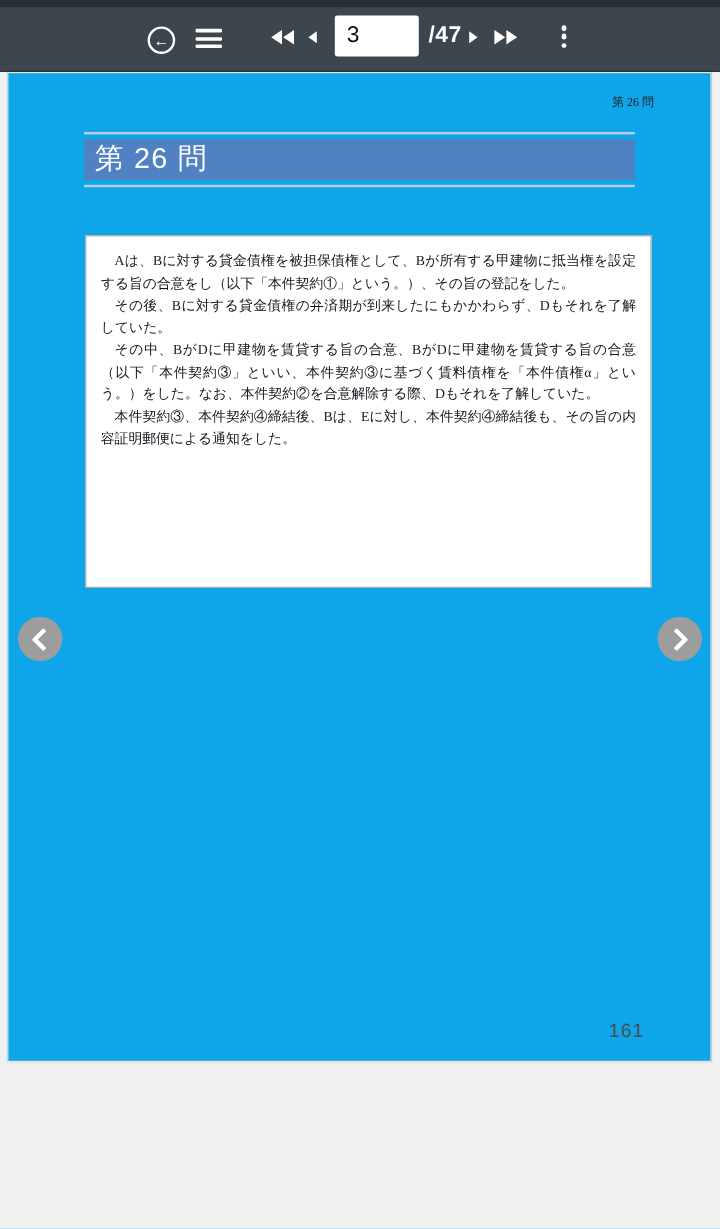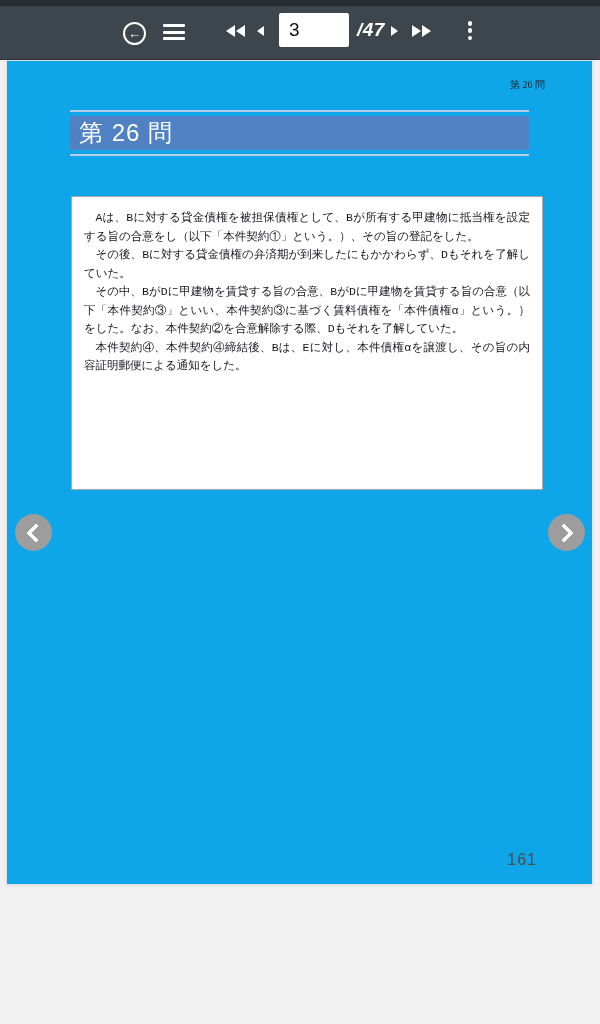--- a/index.html
+++ b/index.html
@@ -30,21 +30,21 @@
   .dbl{gap:1px;}
   .first-page{left:226px;top:25px;}
   .prev-page{left:257px;top:26px;}
   .page-input{
     position:absolute;left:279px;top:13px;width:70px;height:34px;box-sizing:border-box;
     border:none;border-radius:2px;background:#fff;color:#111;
     font-size:19px;padding:0 0 0 10px;font-family:"Liberation Sans","DejaVu Sans",sans-serif;
   }
   .page-total{
     position:absolute;left:357px;top:0;height:60px;display:flex;align-items:center;
-    color:#fff;font-size:19px;font-weight:700;letter-spacing:0.5px;font-style:italic;
+    color:#fff;font-size:19px;font-weight:700;letter-spacing:0.5px;
   }
   .next-page{left:391px;top:26px;}
   .last-page{left:412px;top:25px;}
   .kebab{left:465px;top:21px;width:10px;height:19px;flex-direction:column;justify-content:space-between;}
   .kebab i{display:block;width:4.5px;height:4.5px;border-radius:50%;background:#fff;}
   
   .doc-page{
     position:absolute;left:6px;top:60px;width:587px;height:825px;
     background:#0ea5e9;border:1px solid #e3e3e3;box-sizing:border-box;
     box-shadow:0 1px 3px rgba(0,0,0,0.08);
@@ -61,21 +61,21 @@
     color:#fff;font-size:24px;line-height:34px;padding-left:9px;
     letter-spacing:1px;
   }
   .question-box{
     position:absolute;left:64px;top:135px;width:472px;height:294px;box-sizing:border-box;
     border:1px solid #a9a9a9;background:#fff;
     padding:12px 12px;
   }
   .question-box p{
     margin:0;text-indent:1em;text-align:justify;
-    font-family:Liberation Mono, monospace;
+    font-family:Liberation Serif, serif;
     font-size:11.5px;line-height:18.5px;color:#15151f;
   }
   .page-number{
     position:absolute;right:55px;top:790px;
     font-size:16px;color:#4c4c4c;letter-spacing:1px;
   }
   
   .nav-circle{
     position:absolute;width:37px;height:37px;border-radius:50%;
     background:#9d9d9d;display:flex;align-items:center;justify-content:center;cursor:pointer;
@@ -138,21 +138,21 @@
   <div class="banner-group">
     <div class="banner-rule"></div>
     <div class="banner">第 26 問</div>
     <div class="banner-rule"></div>
   </div>
 
   <div class="question-box">
     <p>Aは、Bに対する貸金債権を被担保債権として、Bが所有する甲建物に抵当権を設定する旨の合意をし（以下「本件契約①」という。）、その旨の登記をした。</p>
     <p>その後、Bに対する貸金債権の弁済期が到来したにもかかわらず、Dもそれを了解していた。</p>
     <p>その中、BがDに甲建物を賃貸する旨の合意、BがDに甲建物を賃貸する旨の合意（以下「本件契約③」といい、本件契約③に基づく賃料債権を「本件債権α」という。）をした。なお、本件契約②を合意解除する際、Dもそれを了解していた。</p>
-    <p>本件契約④、本件契約④締結後、Bは、Eに対し、本件債権αを譲渡し、その旨の内容証明郵便による通知をした。</p>
+    <p>本件契約③、本件契約④締結後、Bは、Eに対し、本件契約④締結後も、その旨の内容証明郵便による通知をした。</p>
   </div>
 
   <div class="page-number">161</div>
 </div>
 
 <div class="nav-circle nav-prev">
   <span class="chev chev-left"></span>
 </div>
 <div class="nav-circle nav-next">
   <span class="chev chev-right"></span>

